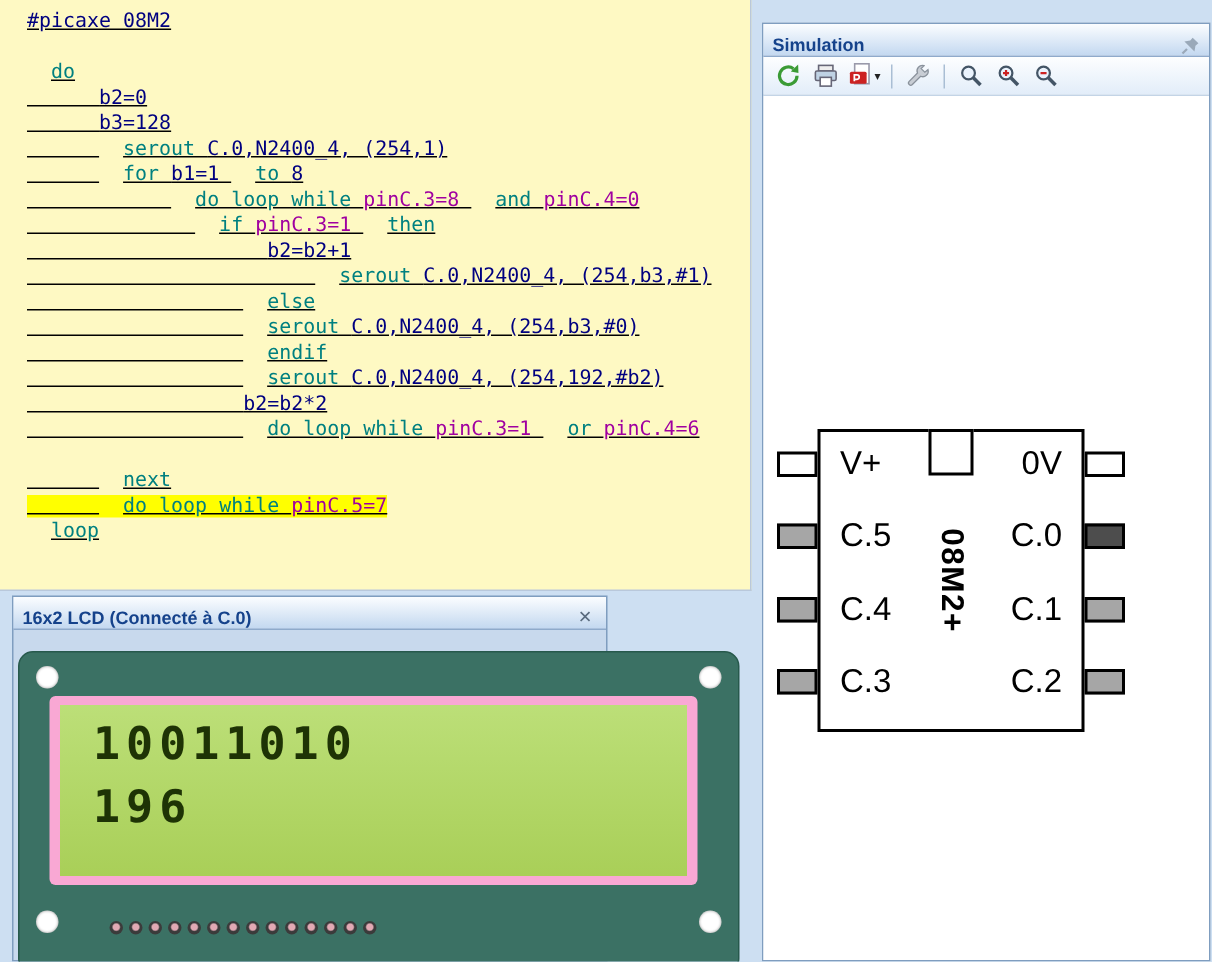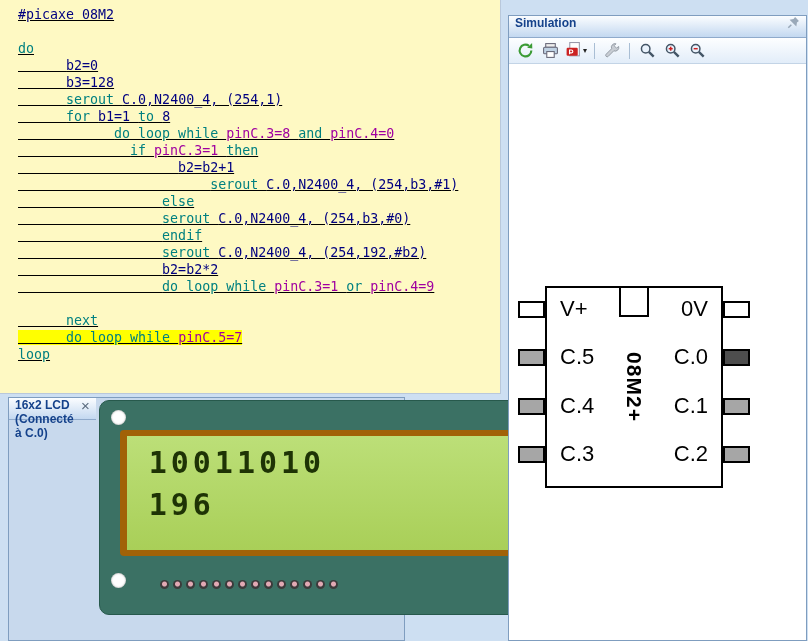--- a/index.html
+++ b/index.html
@@ -19,57 +19,57 @@
     text-decoration:underline;
   }
   .code-lines { padding-top:6px; }
   .code-line {
     white-space:pre;
     font-family:"DejaVu Sans Mono", monospace;
     font-size:13.3px; line-height:17px; height:17px;
     padding-left:18px; color:#000080;
   }
   .code-line .hl { background:#FFFF00; }
-  .seg-kw  { color:#008080; }
+  .seg-kw  { color:#008080;margin-left:16px; }
   .seg-id  { color:#000080; }
   .seg-pin { color:#A000A0; }
 
   
   .panel-header {
     height:22px; flex:0 0 22px;
     background:linear-gradient(#FBFDFF,#C3D8F0);
     border-bottom:1px solid #8FAACB;
-    display:flex; align-items:flex-start; padding:0 6px;
+    display:flex; align-items:flex-end; padding:0 6px;
   }
   .panel-title { font-size:12px; font-weight:bold; color:#15428B; }
 
   
   .lcd-panel {
     position:absolute; left:8px; top:397px; width:397px; height:244px;
     border:1px solid #7F9DBF; background:#C8D9ED;
-    display:flex; 
+    display:flex; flex-direction:column;gap:12px;
   }
   .close-btn {
     margin-left:auto; width:16px; text-align:center;
     color:#5A6B7E; font-size:15px; line-height:15px; cursor:default;
   }
   .lcd-body { position:relative; flex:1; }
   .lcd-module {
     position:absolute; left:3px; top:2px; width:481px; height:215px;
     background:#3B7164; border:1px solid #27594C; border-radius:10px;
   }
   .hole {
     position:absolute; width:15px; height:15px; border-radius:50%;
     background:#FFF; box-shadow:inset 0 0 2px rgba(0,0,0,.45);
   }
   .hole.tl{left:11px;top:9px} .hole.tr{right:11px;top:9px}
   .hole.bl{left:11px;top:172px} .hole.br{right:11px;top:172px}
   .lcd-bezel {
     position:absolute; left:20px; top:29px; width:432px; height:126px;
-    background:#a16207; border-radius:4px; padding:6px 7px;
+    background:#f9a8d4; border-radius:4px; padding:6px 7px;
   }
   .lcd-screen {
     width:100%; height:100%;
     background:linear-gradient(#BCDF78,#A9CF58);
     padding:6px 0 0 22px; overflow:hidden;
   }
   .lcd-line {
     font-family:"DejaVu Sans Mono", monospace; font-weight:bold;
     font-size:30px; line-height:42px; letter-spacing:4px; color:#1E3305;
   }
@@ -136,21 +136,21 @@
       <div class="code-line"><span>      <span class="seg-kw">for </span><span class="seg-id">b1=1 </span><span class="seg-kw">to </span><span class="seg-id">8</span></span></div>
       <div class="code-line"><span>            <span class="seg-kw">do loop while </span><span class="seg-pin">pinC.3=8 </span><span class="seg-kw">and </span><span class="seg-pin">pinC.4=0</span></span></div>
       <div class="code-line"><span>              <span class="seg-kw">if </span><span class="seg-pin">pinC.3=1 </span><span class="seg-kw">then</span></span></div>
       <div class="code-line"><span>                    <span class="seg-id">b2=b2+1</span></span></div>
       <div class="code-line"><span>                        <span class="seg-kw">serout </span><span class="seg-id">C.0,N2400_4, (254,b3,#1)</span></span></div>
       <div class="code-line"><span>                  <span class="seg-kw">else</span></span></div>
       <div class="code-line"><span>                  <span class="seg-kw">serout </span><span class="seg-id">C.0,N2400_4, (254,b3,#0)</span></span></div>
       <div class="code-line"><span>                  <span class="seg-kw">endif</span></span></div>
       <div class="code-line"><span>                  <span class="seg-kw">serout </span><span class="seg-id">C.0,N2400_4, (254,192,#b2)</span></span></div>
       <div class="code-line"><span>                  <span class="seg-id">b2=b2*2</span></span></div>
-      <div class="code-line"><span>                  <span class="seg-kw">do loop while </span><span class="seg-pin">pinC.3=1 </span><span class="seg-kw">or </span><span class="seg-pin">pinC.4=9</span></span></div>
+      <div class="code-line"><span>                  <span class="seg-kw">do loop while </span><span class="seg-pin">pinC.3=1 </span><span class="seg-kw">or </span><span class="seg-pin">pinC.4=6</span></span></div>
       <div class="code-line"><span></span></div>
       <div class="code-line"><span>      <span class="seg-kw">next</span></span></div>
       <div class="code-line"><span class="hl">      <span class="seg-kw">do loop while </span><span class="seg-pin">pinC.5=7</span></span></div>
       <div class="code-line"><span><span class="seg-kw">loop</span></span></div>
     </div>
 </div>
 
 <div class="lcd-panel">
   <div class="panel-header">
     <span class="panel-title">16x2 LCD (Connecté à C.0)</span>

